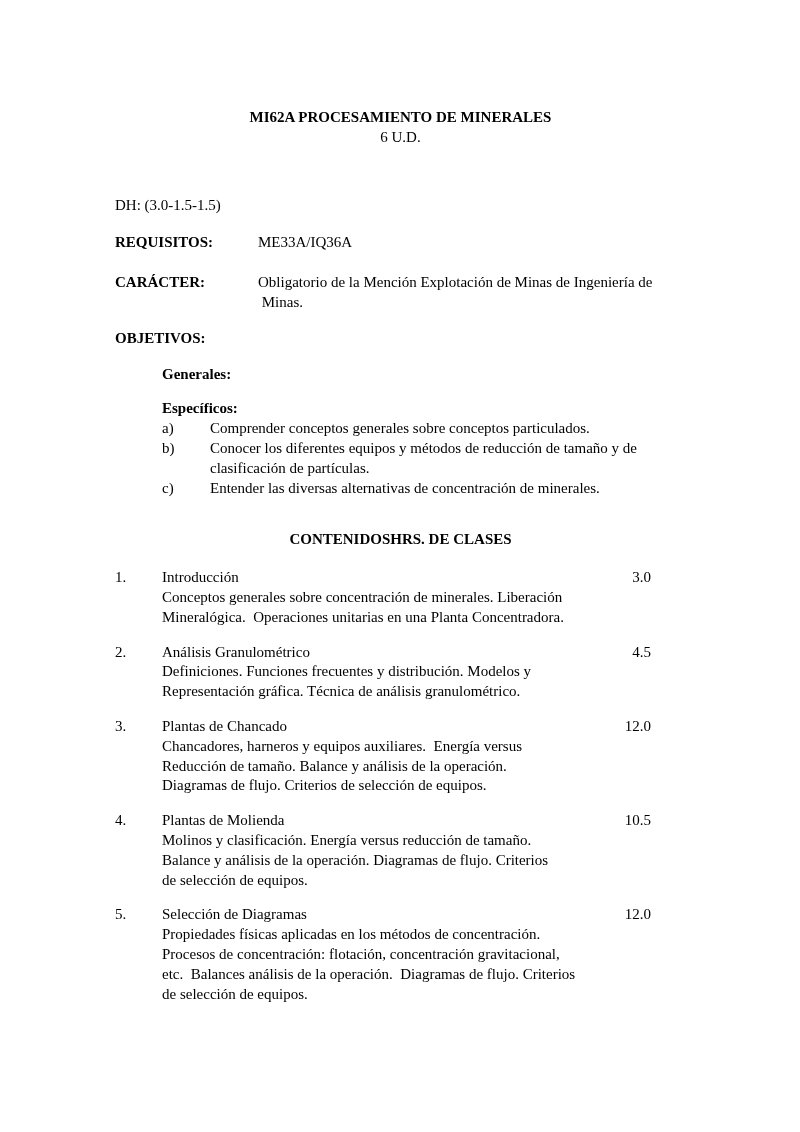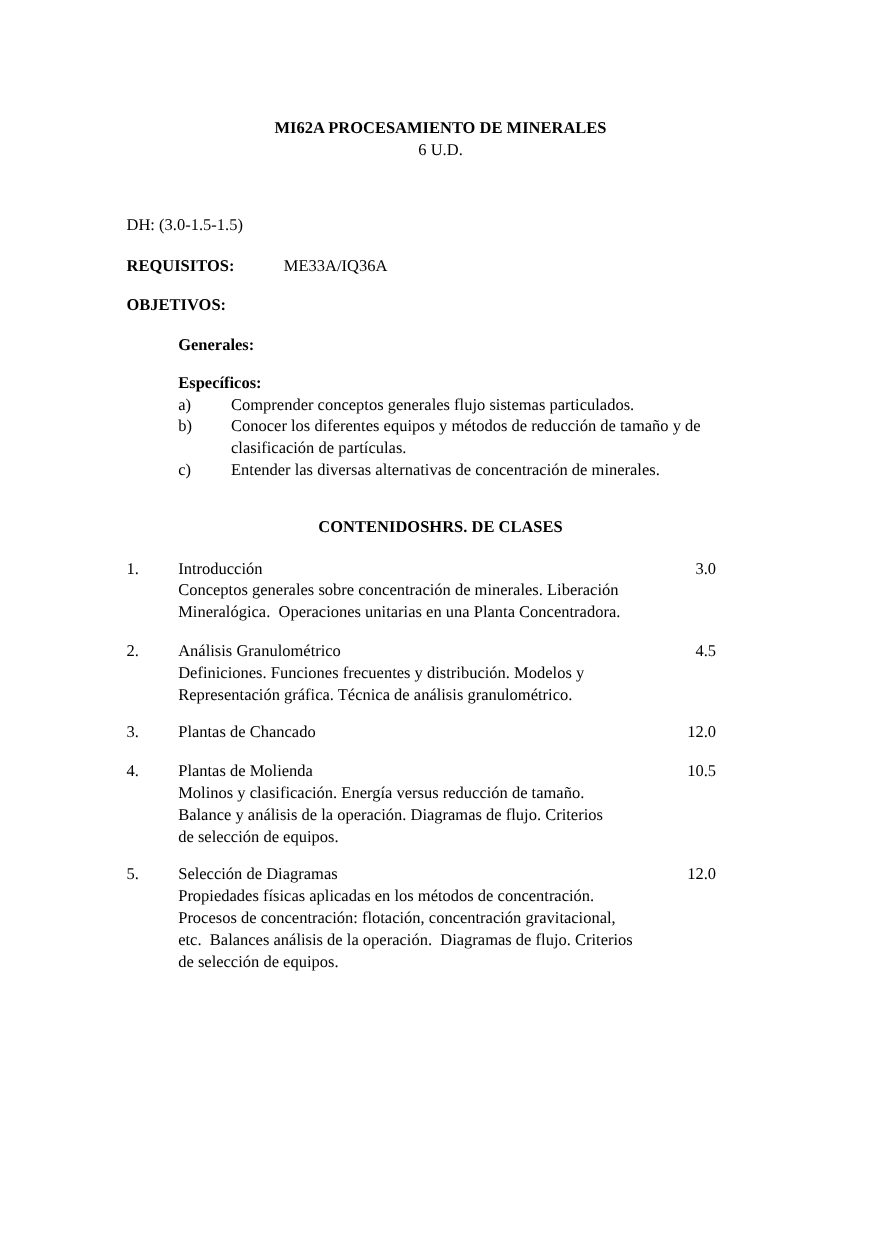--- a/index.html
+++ b/index.html
@@ -63,31 +63,36 @@
   <div class="title-line">MI62A PROCESAMIENTO DE MINERALES</div>
   <div class="subtitle-line">6 U.D.</div>
 
   <div class="dh-line">DH: (3.0-1.5-1.5)</div>
 
   <div class="field-row first">
     <span class="field-label">REQUISITOS:</span>
     <span class="field-value">ME33A/IQ36A</span>
   </div>
 
+  <div class="field-row">
+    <span class="field-label">CARÁCTER:</span>
+    <span class="field-value">Obligatorio de la Mención Explotación de Minas de Ingeniería de
+ Minas.</span>
+  </div>
 
   <div class="section-heading">OBJETIVOS:</div>
 
   <div class="indent">
     <div class="sub-heading">Generales:</div>
 
     <div class="sub-heading spaced">Específicos:</div>
 
     <div class="lettered-row">
       <span class="letter-col">a)</span>
-      <span class="letter-text">Comprender conceptos generales flujo sistemas particulados.</span>
+      <span class="letter-text">Comprender conceptos generales sobre conceptos particulados.</span>
     </div>
     <div class="lettered-row">
       <span class="letter-col">b)</span>
       <span class="letter-text">Conocer los diferentes equipos y métodos de reducción de tamaño y de
 clasificación de partículas.</span>
     </div>
     <div class="lettered-row">
       <span class="letter-col">c)</span>
       <span class="letter-text">Entender las diversas alternativas de concentración de minerales.</span>
     </div>
@@ -111,20 +116,23 @@
     <span class="item-hours">4.5</span>
     <div class="item-title">Análisis Granulométrico</div>
     <div class="item-desc">Definiciones. Funciones frecuentes y distribución. Modelos y
 Representación gráfica. Técnica de análisis granulométrico.</div>
   </div>
 
   <div class="content-item">
     <span class="item-number">3.</span>
     <span class="item-hours">12.0</span>
     <div class="item-title">Plantas de Chancado</div>
+    <div class="item-desc">Chancadores, harneros y equipos auxiliares.  Energía versus
+Reducción de tamaño. Balance y análisis de la operación.
+Diagramas de flujo. Criterios de selección de equipos.</div>
   </div>
 
   <div class="content-item">
     <span class="item-number">4.</span>
     <span class="item-hours">10.5</span>
     <div class="item-title">Plantas de Molienda</div>
     <div class="item-desc">Molinos y clasificación. Energía versus reducción de tamaño.
 Balance y análisis de la operación. Diagramas de flujo. Criterios
 de selección de equipos.</div>
   </div>

